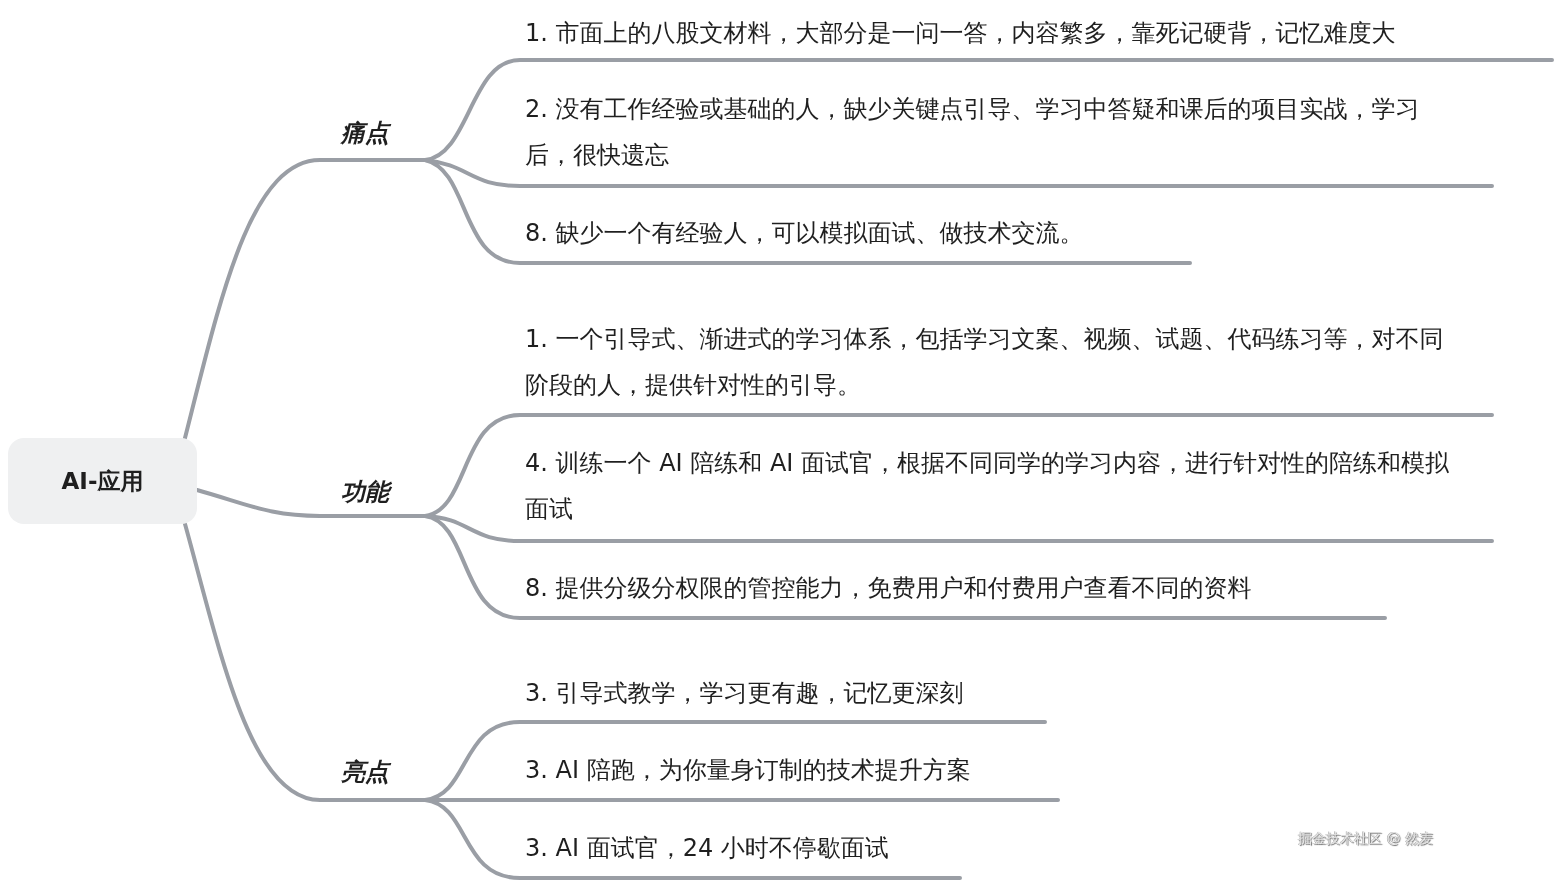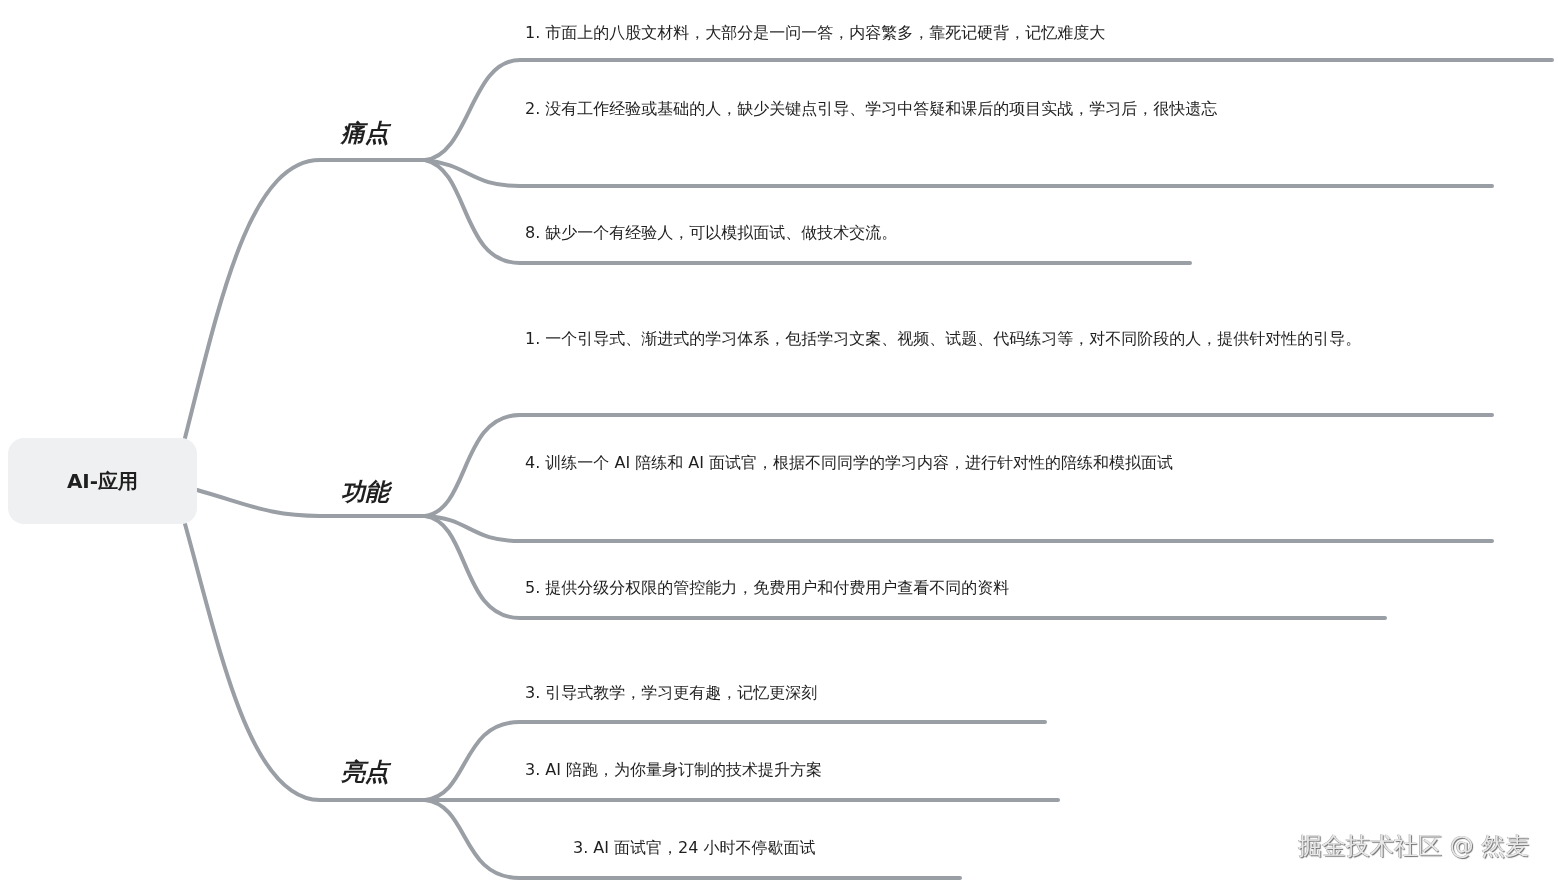--- a/index.html
+++ b/index.html
@@ -1,24 +1,24 @@
 <!DOCTYPE html>
 <html><head>
 <meta charset="utf-8">
 <style>
   html, body { margin:0; padding:0; background:#ffffff; }
   body { width:1558px; height:882px; position:relative; overflow:hidden;
          font-family:"DejaVu Sans","Liberation Sans",sans-serif; color:#1f1f1f; }
   svg.links { position:absolute; left:0; top:0; }
   .root { position:absolute; left:8px; top:438px; width:189px; height:86px;
           background:#eff0f1; border-radius:16px; display:flex; align-items:center;
-          justify-content:center; font-size:20px; font-weight:bold; color:#1f1f1f; }
+          justify-content:center; font-size:23px; font-weight:bold; color:#1f1f1f; }
   .branch { position:absolute; font-size:24px; font-weight:bold; color:#1f1f1f;font-style:italic; }
-  .leaf { position:absolute; font-size:16px; line-height:46px; color:#1f1f1f; left:525px; }
-  .wm { position:absolute; left:1298px; top:830px; font-size:24px; color:#e8e8e8;
+  .leaf { position:absolute; font-size:24px; line-height:46px; color:#1f1f1f; left:525px; }
+  .wm { position:absolute; left:1298px; top:830px; font-size:14px; color:#e8e8e8;
         text-shadow:1px 1px 1px #6a6a6a, -0.5px -0.5px 0 #9a9a9a; }
 </style>
 </head>
 <body>
 
 <svg class="links" width="1558" height="882">
   <g fill="none" stroke="#9a9ea5" stroke-width="4" stroke-linecap="round">
 
     <path d="M185 438 C 220 300, 250 160, 320 160 L 425 160"></path>
     <path d="M197 490 C 250 505, 270 516, 320 516 L 425 516"></path>
@@ -45,19 +45,19 @@
 <div class="branch" style="left:341px; top:117px;">痛点</div>
 <div class="branch" style="left:341px; top:476px;">功能</div>
 <div class="branch" style="left:341px; top:756px;">亮点</div>
 
 <div class="leaf" style="top:10px; width:1030px;">1. 市面上的八股文材料，大部分是一问一答，内容繁多，靠死记硬背，记忆难度大</div>
 <div class="leaf" style="top:86px; width:940px;">2. 没有工作经验或基础的人，缺少关键点引导、学习中答疑和课后的项目实战，学习后，很快遗忘</div>
 <div class="leaf" style="top:210px; width:700px;">8. 缺少一个有经验人，可以模拟面试、做技术交流。</div>
 
 <div class="leaf" style="top:316px; width:940px;">1. 一个引导式、渐进式的学习体系，包括学习文案、视频、试题、代码练习等，对不同阶段的人，提供针对性的引导。</div>
 <div class="leaf" style="top:440px; width:940px;">4. 训练一个 AI 陪练和 AI 面试官，根据不同同学的学习内容，进行针对性的陪练和模拟面试</div>
-<div class="leaf" style="top:565px; width:900px;">5. 提供分级分权限的管控能力，免费用户和付费用户查看不同的资料</div>
+<div class="leaf" style="top:565px; width:900px;">8. 提供分级分权限的管控能力，免费用户和付费用户查看不同的资料</div>
 
 <div class="leaf" style="top:670px; width:520px;">3. 引导式教学，学习更有趣，记忆更深刻</div>
 <div class="leaf" style="top:747px; width:540px;">3. AI 陪跑，为你量身订制的技术提升方案</div>
-<div class="leaf" style="top:825px; width:440px;margin-left:48px;">3. AI 面试官，24 小时不停歇面试</div>
+<div class="leaf" style="top:825px; width:440px;">3. AI 面试官，24 小时不停歇面试</div>
 
 <div class="wm">掘金技术社区 @ 然麦</div>
 
 </body></html>

